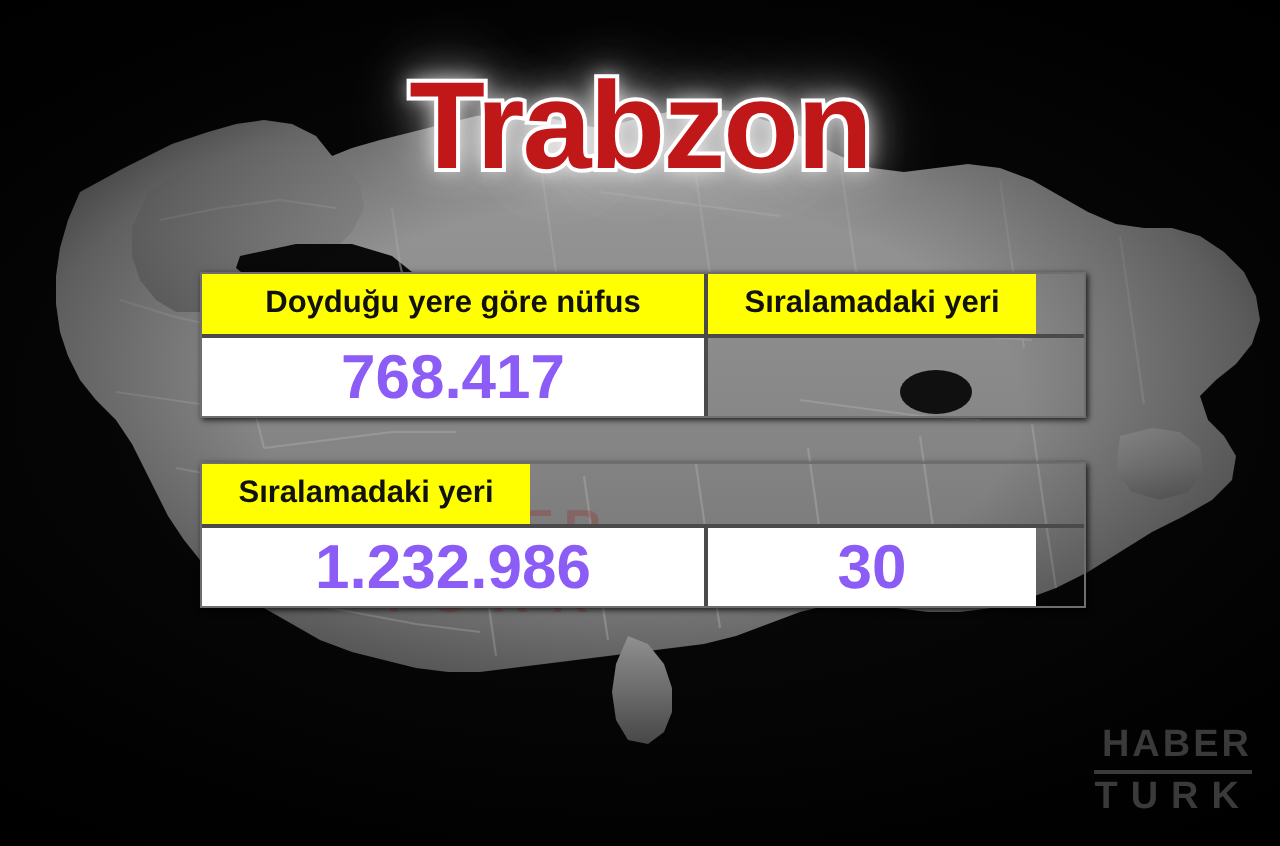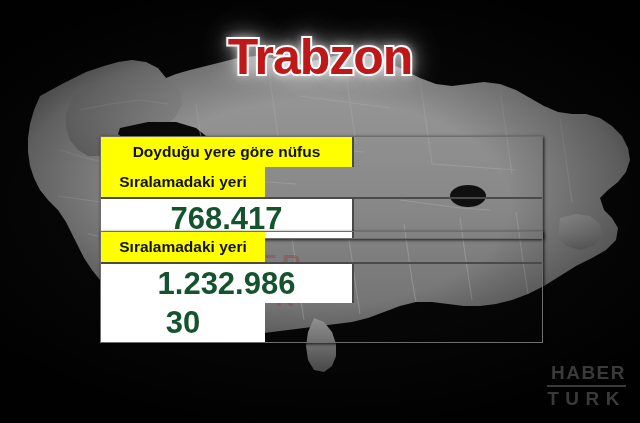--- a/index.html
+++ b/index.html
@@ -54,21 +54,21 @@
   }
   #watermark .wm2 { letter-spacing: 11px; }
 
   
   #title {
     position: absolute;
     left: 0;
     top: 28px;
     width: 640px;
     text-align: center;
-    font-size: 50px;
+    font-size: 62px;
     font-weight: bold;
     font-style: normal;
     color: #C01818;
     letter-spacing: -1px;
     -webkit-text-stroke: 4px #ffffff;
     paint-order: stroke fill;
     text-shadow:
       0 0 10px rgba(255,255,255,0.95),
       0 0 20px rgba(255,255,255,0.75),
       0 0 34px rgba(255,255,255,0.45),
@@ -83,21 +83,21 @@
     width: 443px;
     border: 1px solid #6e6e6e;
     box-sizing: border-box;
     display: flex;
     flex-direction: column;
     box-shadow: 1px 1px 3px rgba(0,0,0,0.8);
   }
   #table-1 { top: 136px; }
   #table-2 { top: 231px; }
 
-  .row { display: flex; flex-direction: column; }
+  .row { display: flex; }
   .cell {
     box-sizing: border-box;
     display: flex;
     align-items: center;
     justify-content: center;
     text-align: center;
   }
   .cell.col-a { width: 253px; border-right: 2px solid #4a4a4a; }
   .cell.col-b { width: 164px; }
 
@@ -106,21 +106,21 @@
     height: 30px;
     color: #111;
     font-size: 15.5px;
     font-weight: bold;
   }
   .row.header { border-bottom: 2px solid #4a4a4a; }
 
   .row.value .cell {
     background: #ffffff;
     height: 39px;
-    color: #14532d;
+    color: #8b5cf6;
     font-size: 31px;
     font-weight: bold;
     letter-spacing: 0px;
   }
 
   
   #logo {
     position: absolute;
     right: 14px;
     bottom: 14px;

